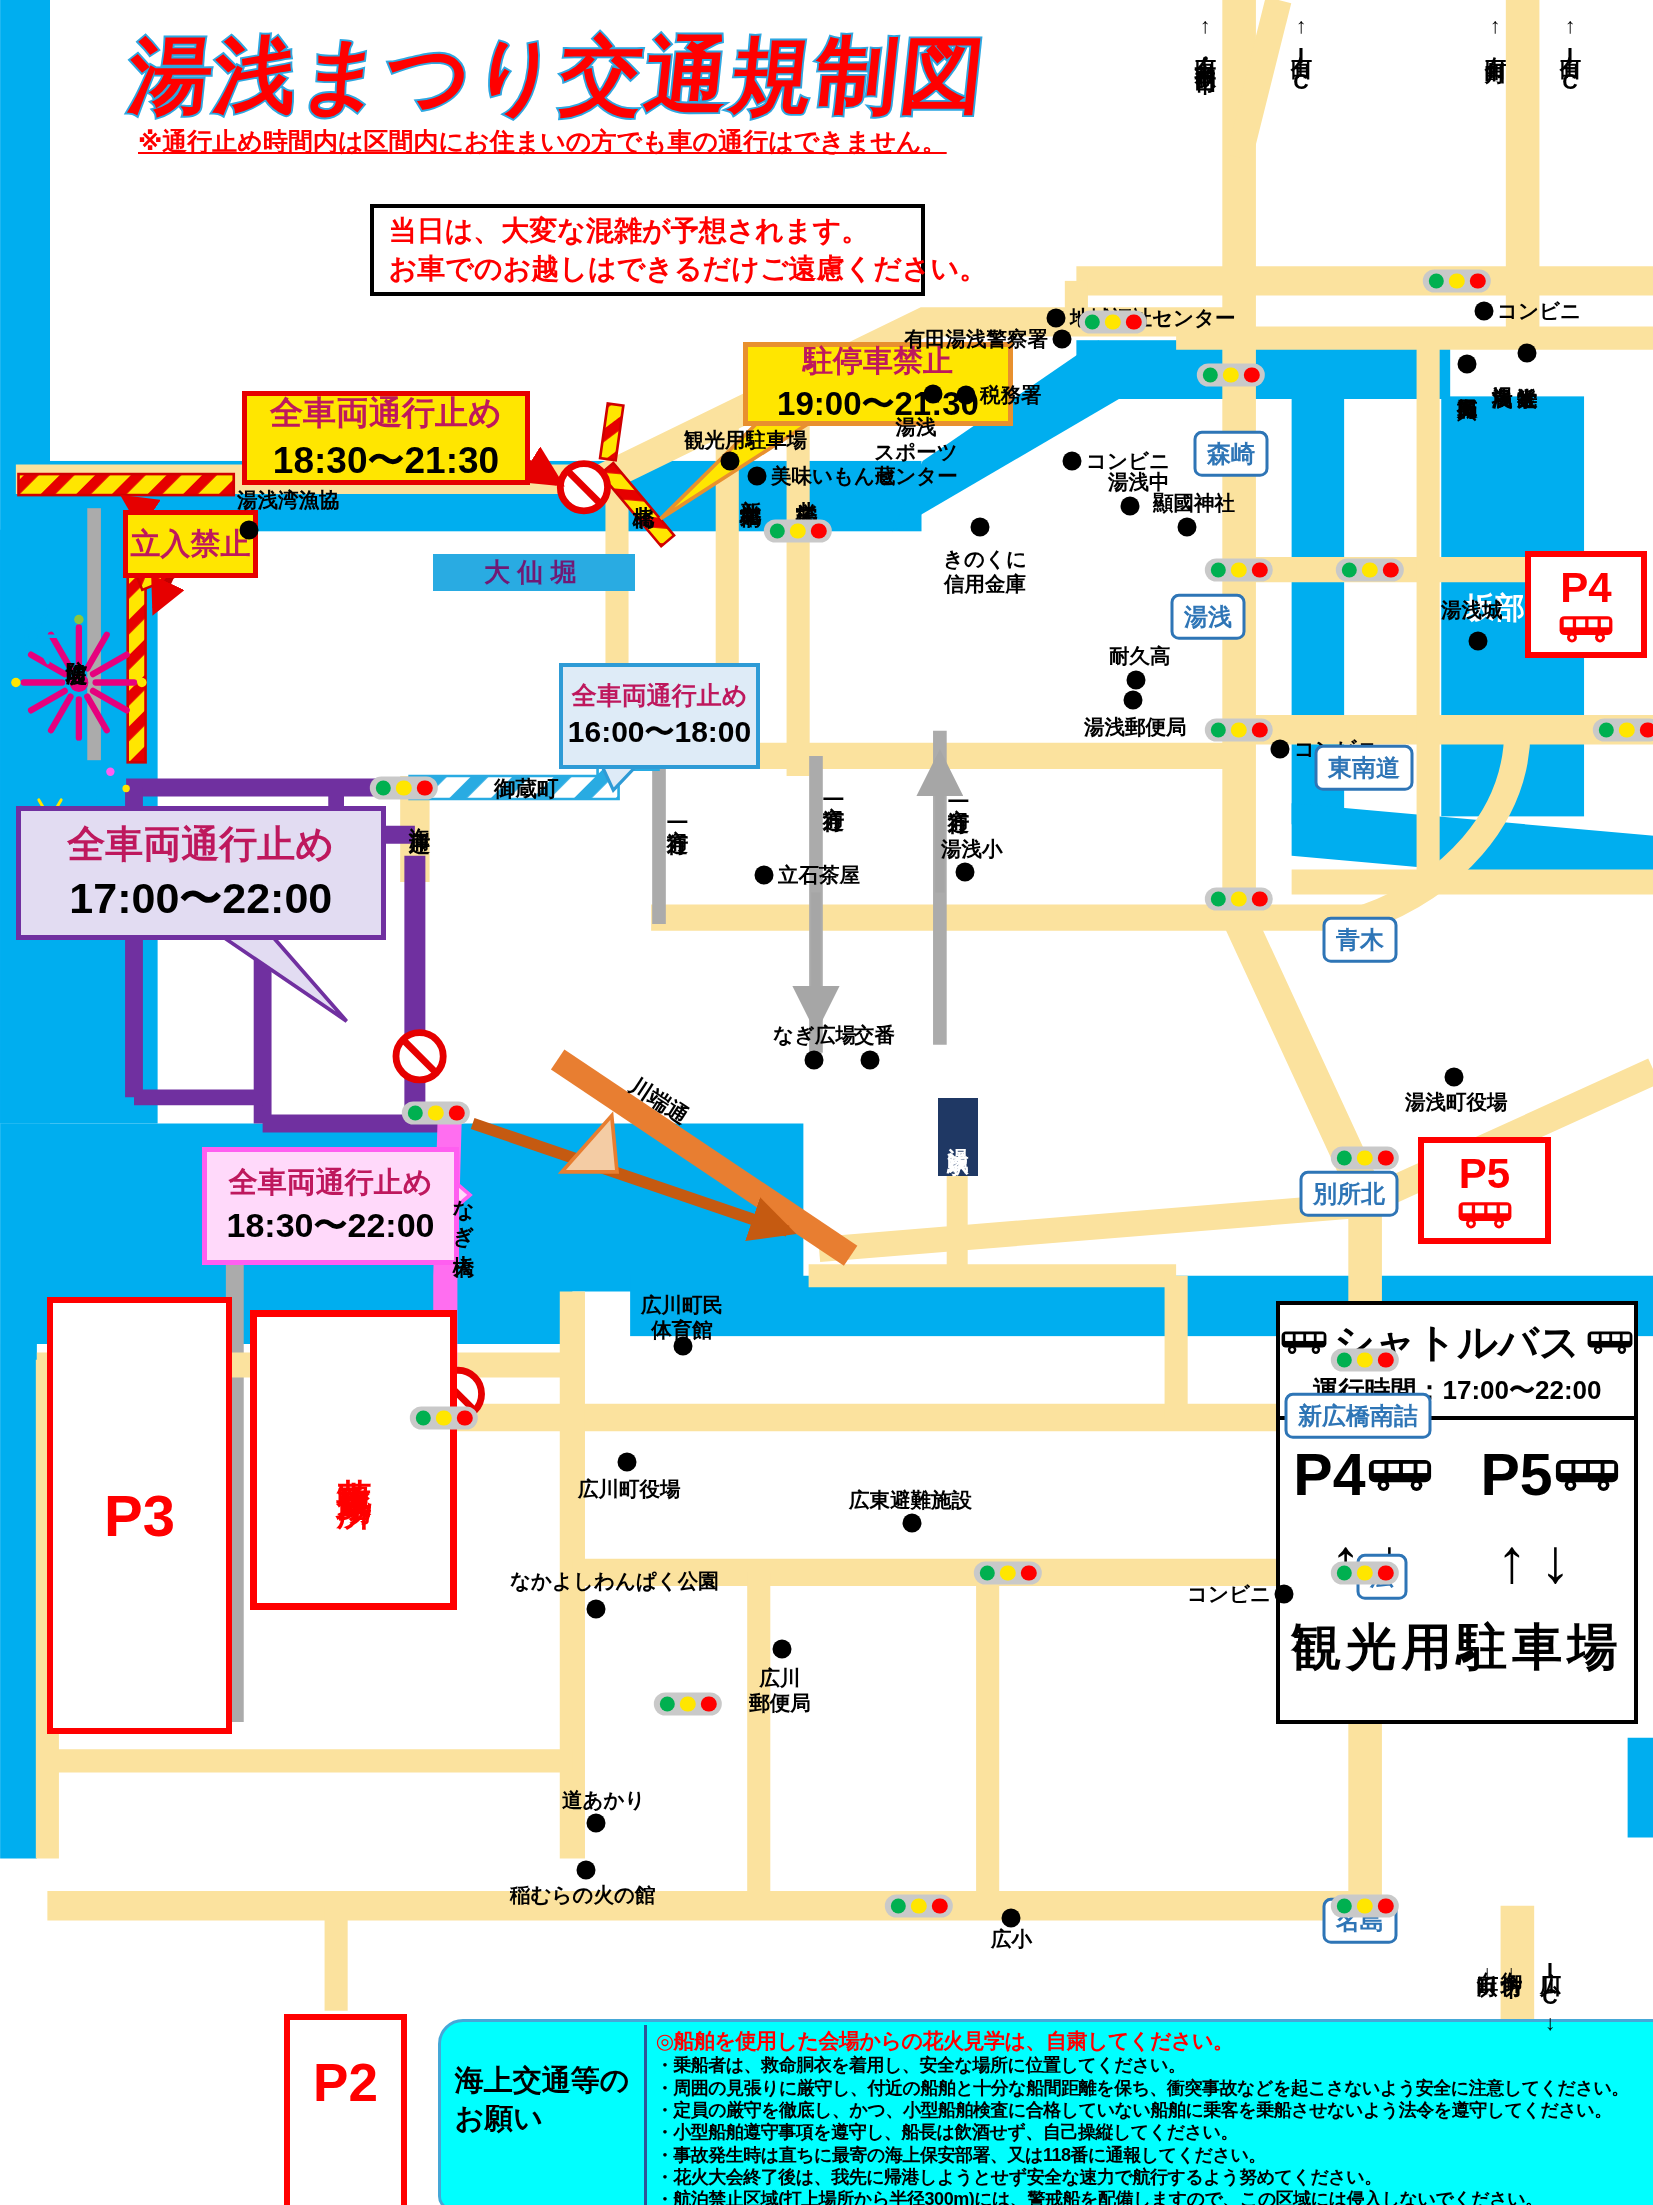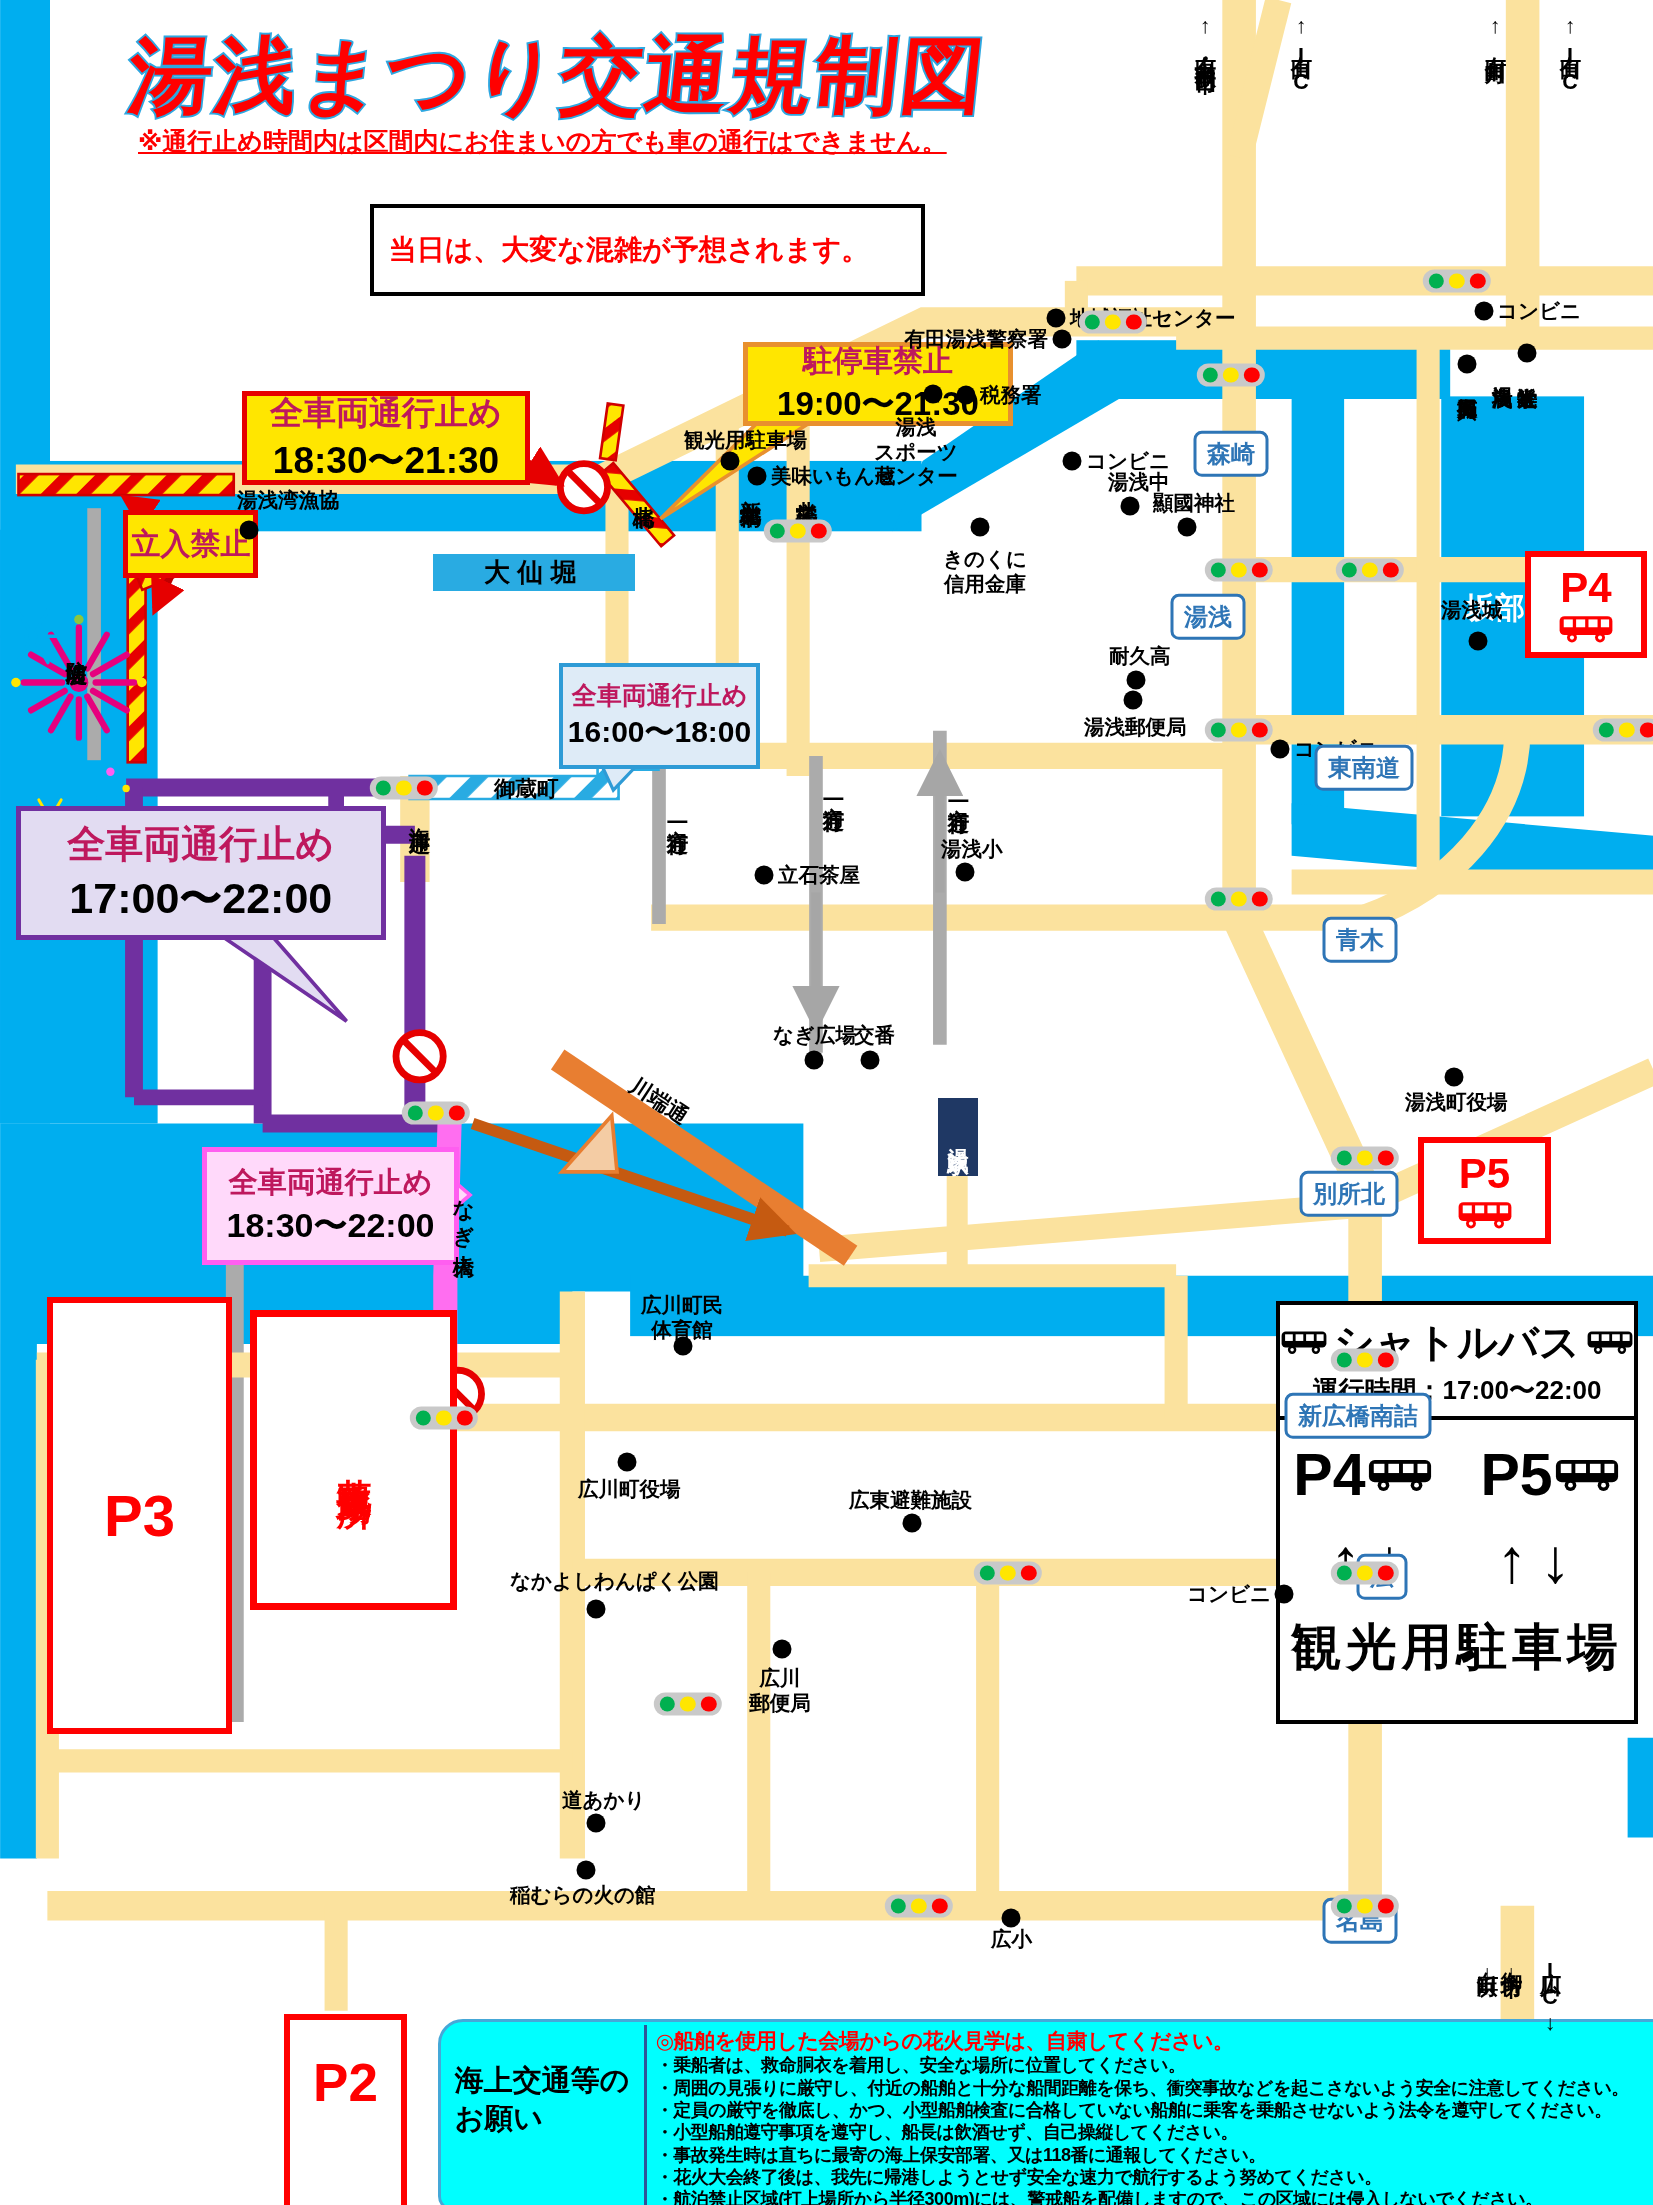--- a/index.html
+++ b/index.html
@@ -41,21 +41,21 @@
   .poi-label{position:absolute;font-size:20.5px;font-weight:bold;color:#000;white-space:pre-line;line-height:1.2;}
   .poi-label.v{writing-mode:vertical-rl;text-orientation:upright;}
   
   .road-label{position:absolute;font-size:21.5px;font-weight:bold;color:#000;white-space:pre;}
   .road-label.v{writing-mode:vertical-rl;text-orientation:upright;letter-spacing:2.1px;}
   
   .signal{position:absolute;width:62px;height:23px;background:#C9C9C9;border-radius:11.6px;
     transform:translate(-50%,-50%);display:flex;align-items:center;justify-content:space-around;padding:0 3.2px;}
   .signal i{width:15.8px;height:15.8px;border-radius:50%;display:block;}
   
-  .area-blue{background:#29ABE2;color:#000000;font-weight:bold;display:flex;align-items:center;justify-content:center;}
+  .area-blue{background:#29ABE2;color:#701a75;font-weight:bold;display:flex;align-items:center;justify-content:center;}
   .station{background:#1F3864;color:#fff;font-weight:bold;display:flex;align-items:center;justify-content:center;
     writing-mode:vertical-rl;text-orientation:upright;letter-spacing:4.2px;}
   .pond-label{color:#fff;font-weight:bold;font-size:30px;white-space:nowrap;}
   
   .shuttle{left:1276px;top:1301px;width:354px;height:415px;background:#fff;border:4.2px solid #000;
     display:flex;flex-direction:column;align-items:center;}
   .sh-row1{display:flex;align-items:center;gap:5.3px;margin-top:9.5px;}
   .sh-title{font-size:40px;font-weight:bold;color:#000;white-space:nowrap;}
   .sh-time{font-size:26px;font-weight:bold;color:#000;margin-top:3.2px;white-space:nowrap;}
   .sh-div{width:100%;height:3.7px;background:#000;margin-top:8.4px;}
@@ -268,20 +268,21 @@
         <circle cx="240" cy="1502" r="7" fill="#FFE600"></circle>
         <circle cx="190" cy="1522" r="7" fill="#00AEEF"></circle>
   </g>
 </svg>
 
 <div class="abs map-title">湯浅まつり交通規制図</div>
 <div class="abs note1">※通行止め時間内は区間内にお住まいの方でも車の通行はできません。</div>
 
 <div class="abs warnbox">
   <div>当日は、大変な混雑が予想されます。</div>
+  <div>お車でのお越しはできるだけご遠慮ください。</div>
 </div>
 
 <div class="abs callout sign-yellow" style="left:242px;top:391px;width:278px;height:84px;">
   <div class="c-title" style="font-size:33px;">全車両通行止め</div>
   <div class="c-time" style="font-size:37px;">18:30〜21:30</div>
 </div>
 
 <div class="abs callout sign-yellow-o" style="left:743px;top:342px;width:260px;height:74px;">
   <div class="c-title" style="font-size:30px;">駐停車禁止</div>
   <div class="c-time" style="font-size:33px;">19:00〜21:30</div>

